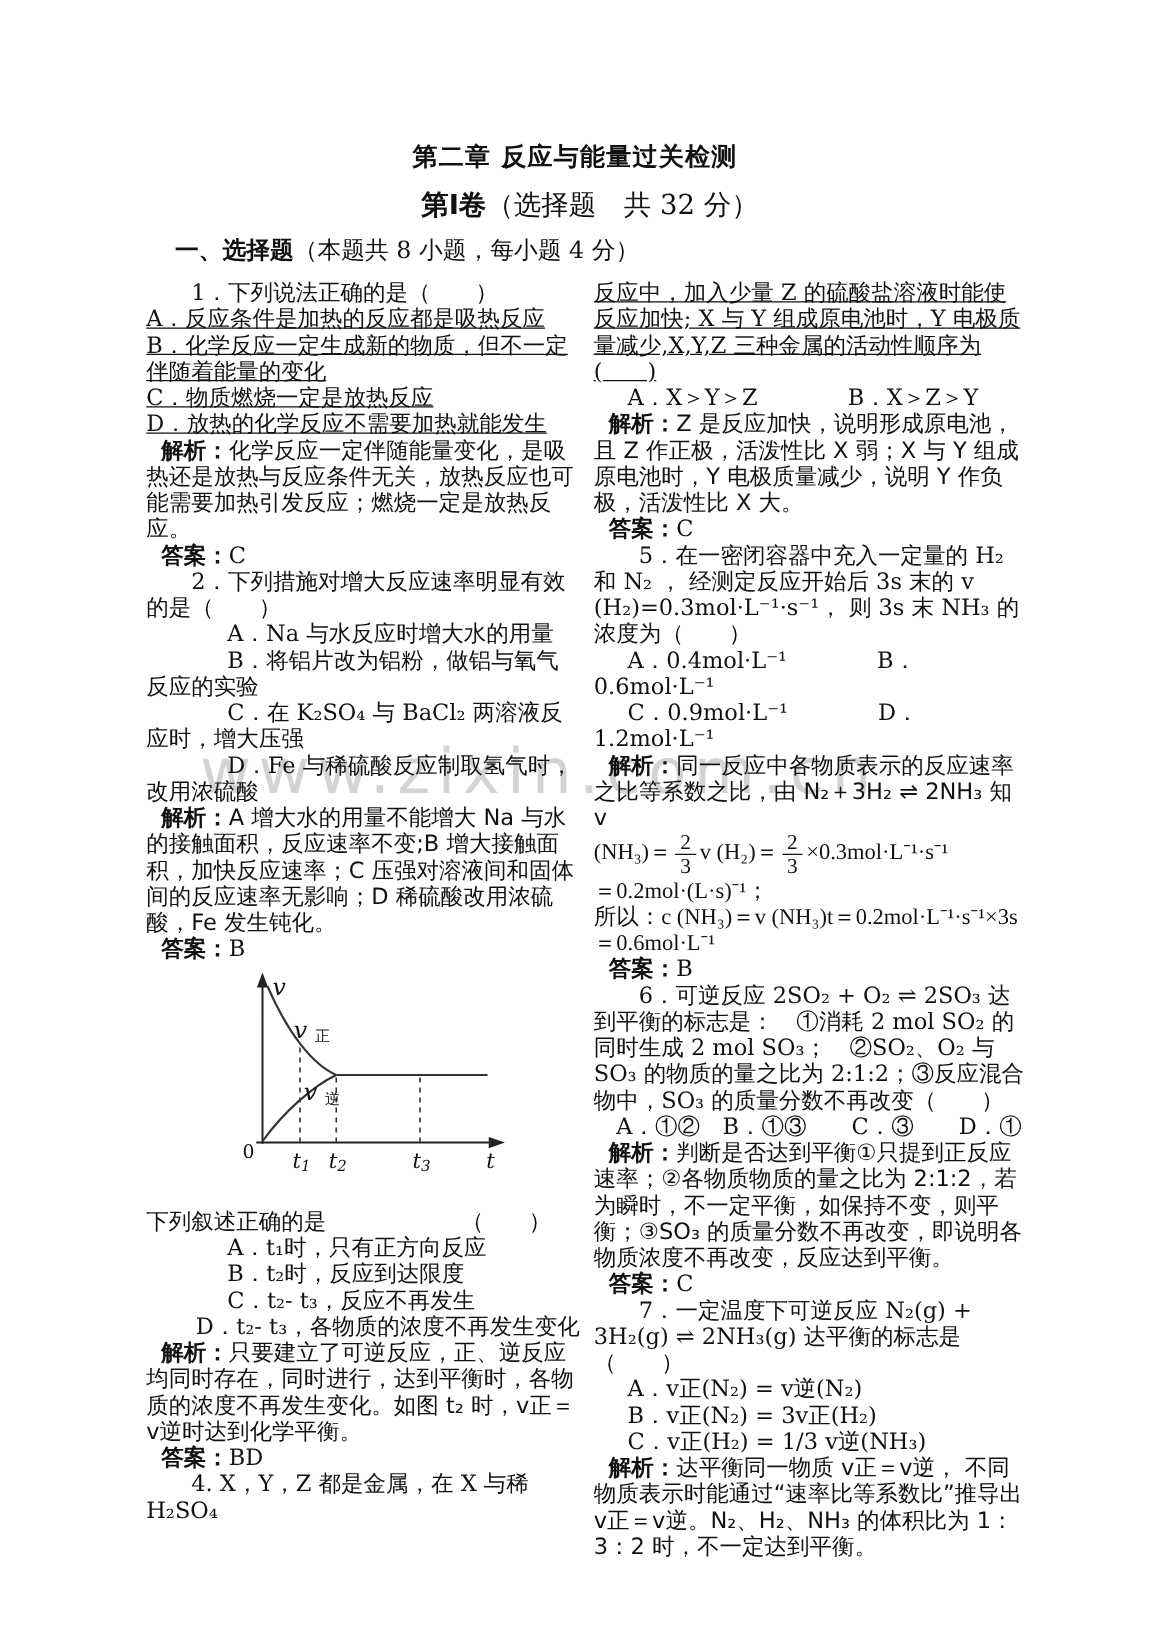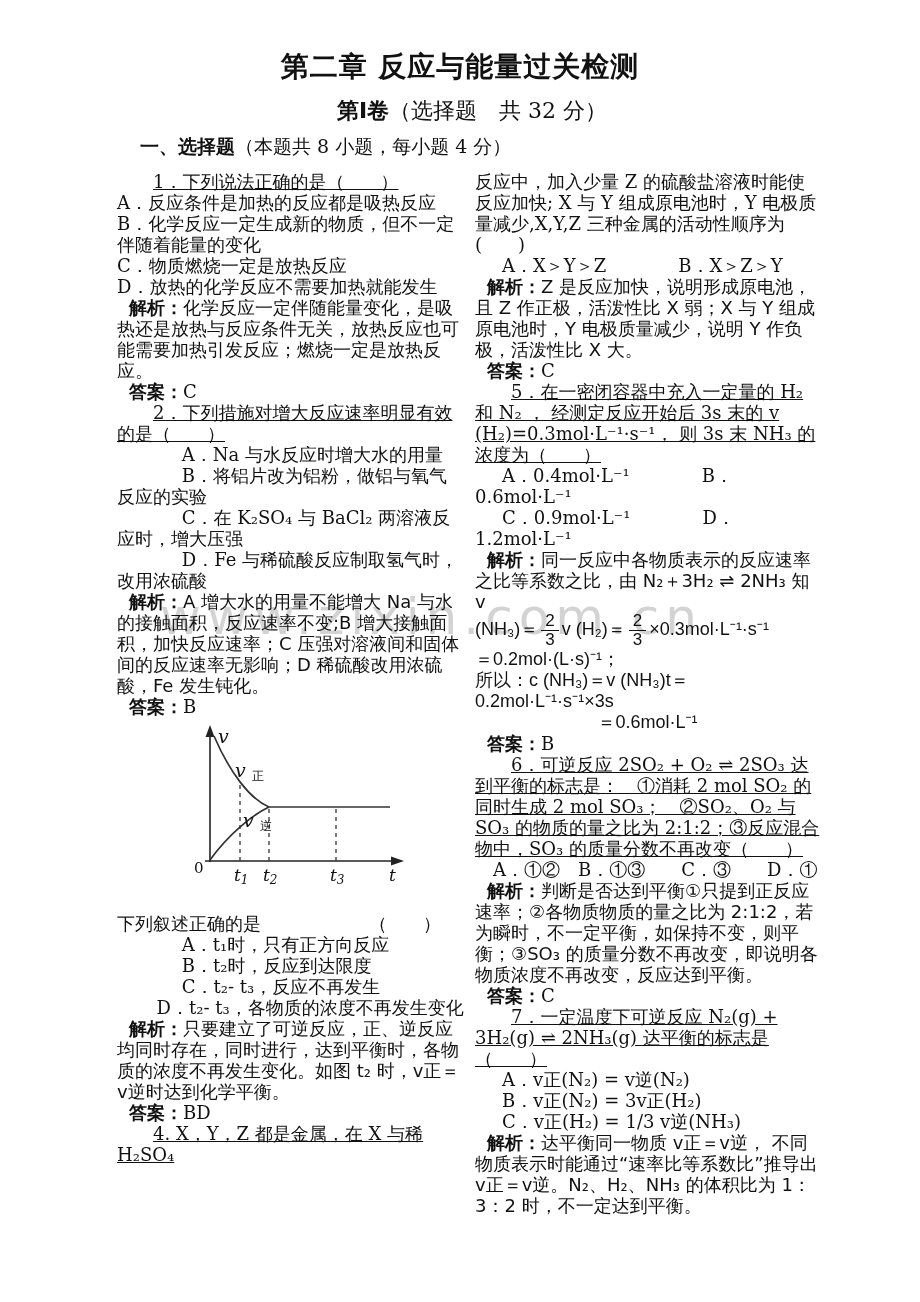--- a/index.html
+++ b/index.html
@@ -2,46 +2,46 @@
 <html><head>
 <meta charset="utf-8">
 <style>
   html,body{margin:0;padding:0;background:#ffffff;}
   .page{position:relative;width:920px;height:1302px;background:#fff;overflow:hidden;
         font-family:"DejaVu Serif","Liberation Serif",serif;color:#111;}
   .watermark{position:absolute;left:160px;top:588px;font-size:50px;letter-spacing:6px;
         color:#c9c9c9;opacity:.8;font-family:"DejaVu Sans","Liberation Sans",sans-serif;
         white-space:nowrap;z-index:0;}
   .content{position:relative;z-index:1;}
-  .title{margin:0;padding-top:48px;text-align:center;font-size:28px;font-weight:700;
+  .title{margin:0;padding-top:112px;text-align:center;font-size:20px;font-weight:700;
         font-family:"DejaVu Sans","Liberation Sans",sans-serif;letter-spacing:1px;}
   .subtitle{margin:10px 0 0 0;text-align:center;font-size:22px;font-weight:400;padding-left:24px;}
   .subtitle b{font-family:"DejaVu Sans","Liberation Sans",sans-serif;}
   .section{margin:8px 0 0 140px;font-size:19px;}
   .section b{font-family:"DejaVu Sans","Liberation Sans",sans-serif;text-align:right;}
   .cols{display:flex;gap:13px;padding-left:117px;margin-top:11px;}
   .col{width:345px;font-size:18px;line-height:21px;}
   .col p{margin:0;}
-  .stem{text-indent:2em;text-decoration:underline;}
-  .opt{text-indent:0;}
+  .stem{text-indent:2em;}
+  .opt{text-indent:0;text-decoration:underline;}
   .optI{text-indent:3.6em;}
   .optD3{text-indent:2.2em;white-space:nowrap;}
   .optrow{text-indent:1.5em;}
   .optrow6{text-indent:1em;}
   .lead{white-space:pre-wrap;}
   .explain,.answer{font-family:"DejaVu Sans","Liberation Sans",sans-serif;}
   .explain b,.answer b{font-weight:700;margin-left:12px;}
   .answer .ansv{font-family:"DejaVu Serif","Liberation Serif",serif;}
-  .formula{font-family:Liberation Sans, sans-serif;margin:2px 0;}
+  .formula{font-family:Liberation Serif, serif;margin:2px 0;}
   .frac{display:inline-flex;flex-direction:column;text-align:center;vertical-align:middle;
         line-height:1.05;margin:0 3px;font-size:17px;}
   .frac .num{border-bottom:1.5px solid #111;padding:0 4px;display:block;}
   .frac .den{display:block;}
   .eq1{margin-left:62px;}
-  .eq2{margin-left:105px;text-align:center;}
+  .eq2{margin-left:105px;}
   .graphwrap{margin:4px 0 2px 23px;}
   svg text{font-family:"DejaVu Serif","Liberation Serif",serif;fill:#111;}
   .gv{font-style:italic;font-size:19px;}
   .gsub{font-size:12px;}
   .gt{font-style:italic;font-size:17px;}
   .gnum{font-size:15px;}
 </style>
 </head>
 <body>
 

